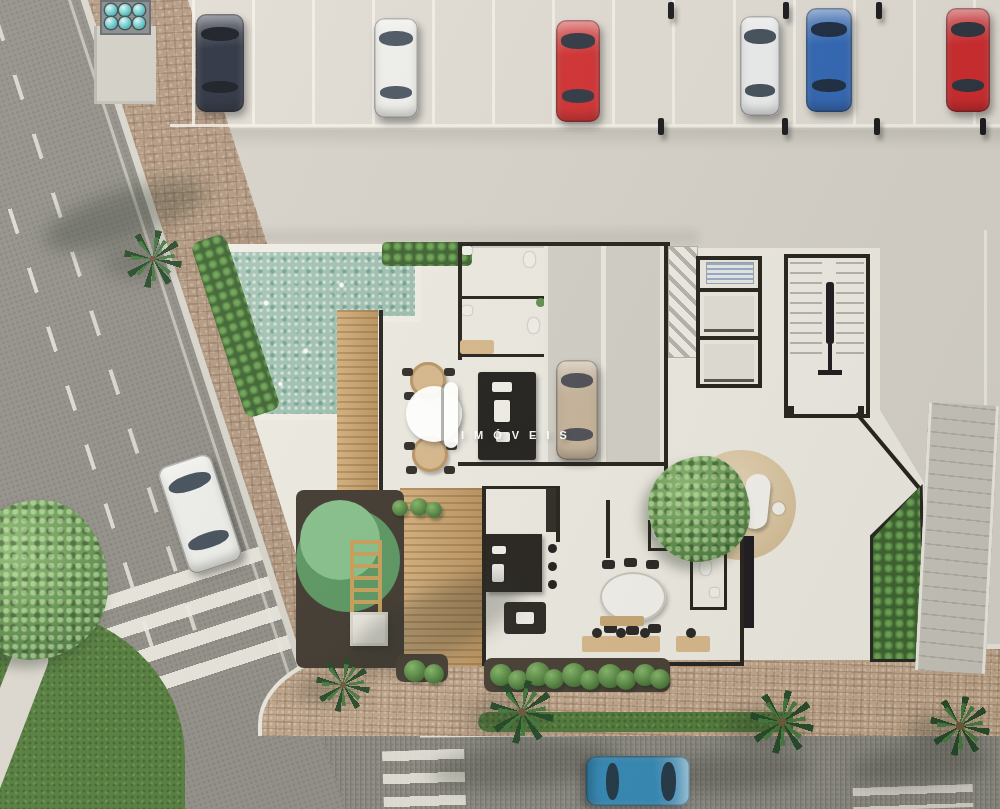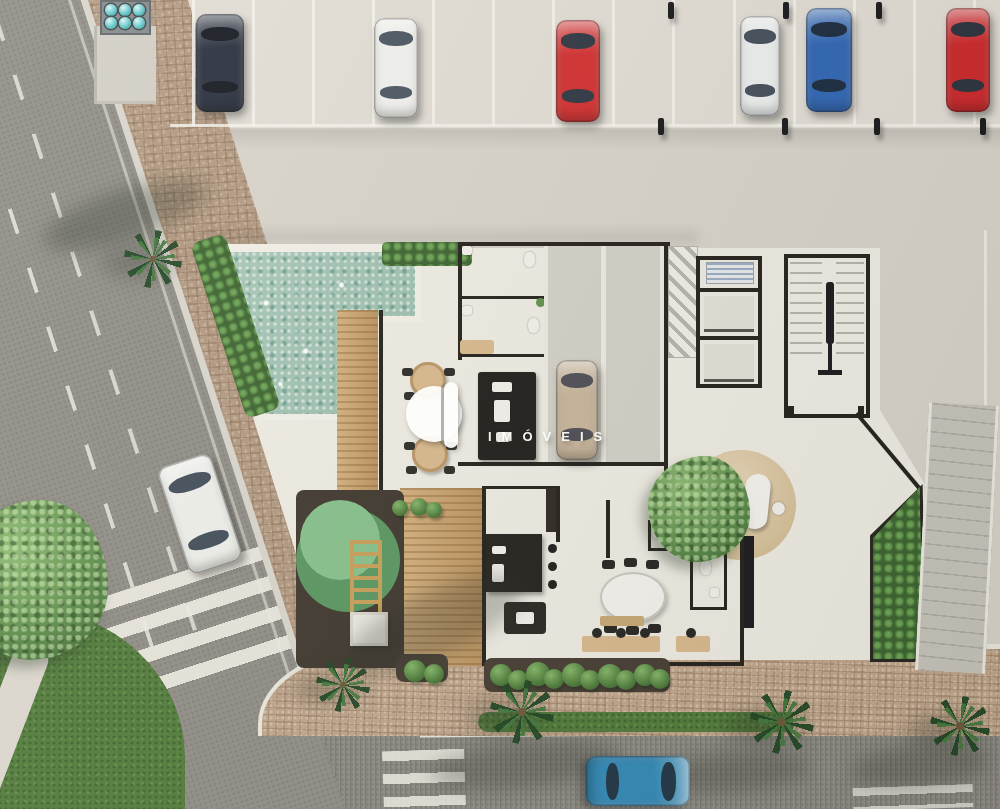--- a/index.html
+++ b/index.html
@@ -269,21 +269,21 @@
   <div class="shadow-blob" style="left:430px;top:742px;width:190px;height:46px;transform:rotate(-6deg);"></div>
   <div class="shadow-blob" style="left:660px;top:752px;width:150px;height:40px;transform:rotate(-4deg);"></div>
   <div class="shadow-blob" style="left:850px;top:746px;width:140px;height:40px;transform:rotate(-5deg);"></div>
   <div class="shadow-blob" style="left:40px;top:190px;width:170px;height:50px;transform:rotate(-18deg);background:rgba(25,35,22,.3);"></div>
   <div style="left:198px;top:230px;width:500px;height:14px;background:rgba(0,0,0,.07);filter:blur(4px);z-index:3;"></div>
 
   <div style="inset:0;z-index:20;">
     <div class="wm" style="left:406px;top:386px;width:56px;height:56px;border-radius:50%;background:rgba(253,253,251,.95);box-shadow:2px 3px 5px rgba(50,50,45,.35);"></div>
     <div class="wm" style="left:444px;top:382px;width:14px;height:66px;border-radius:7px;background:rgba(253,253,251,.95);
                 box-shadow:-4px 0 0 -1px rgba(125,125,118,.55),2px 3px 5px rgba(50,50,45,.35);"></div>
-    <div class="wm" style="left:488px;top:430px;font-size:13px;font-weight:bold;letter-spacing:10px;line-height:1;">IMÓVEIS</div>
+    <div class="wm" style="left:461px;top:430px;font-size:11px;font-weight:bold;letter-spacing:10px;line-height:1;">IMÓVEIS</div>
   </div>
 
   <div style="inset:0;z-index:15;pointer-events:none;
               background:linear-gradient(115deg,rgba(255,250,238,.10),rgba(70,70,58,.10));"></div>
 <div class="spot-line" style="left: 192px; top: 0px;"></div>
     <div class="spot-line" style="left: 252px; top: 0px;"></div>
     <div class="spot-line" style="left: 312px; top: 0px;"></div>
     <div class="spot-line" style="left: 372px; top: 0px;"></div>
     <div class="spot-line" style="left: 432px; top: 0px;"></div>
     <div class="spot-line" style="left: 492px; top: 0px;"></div>

